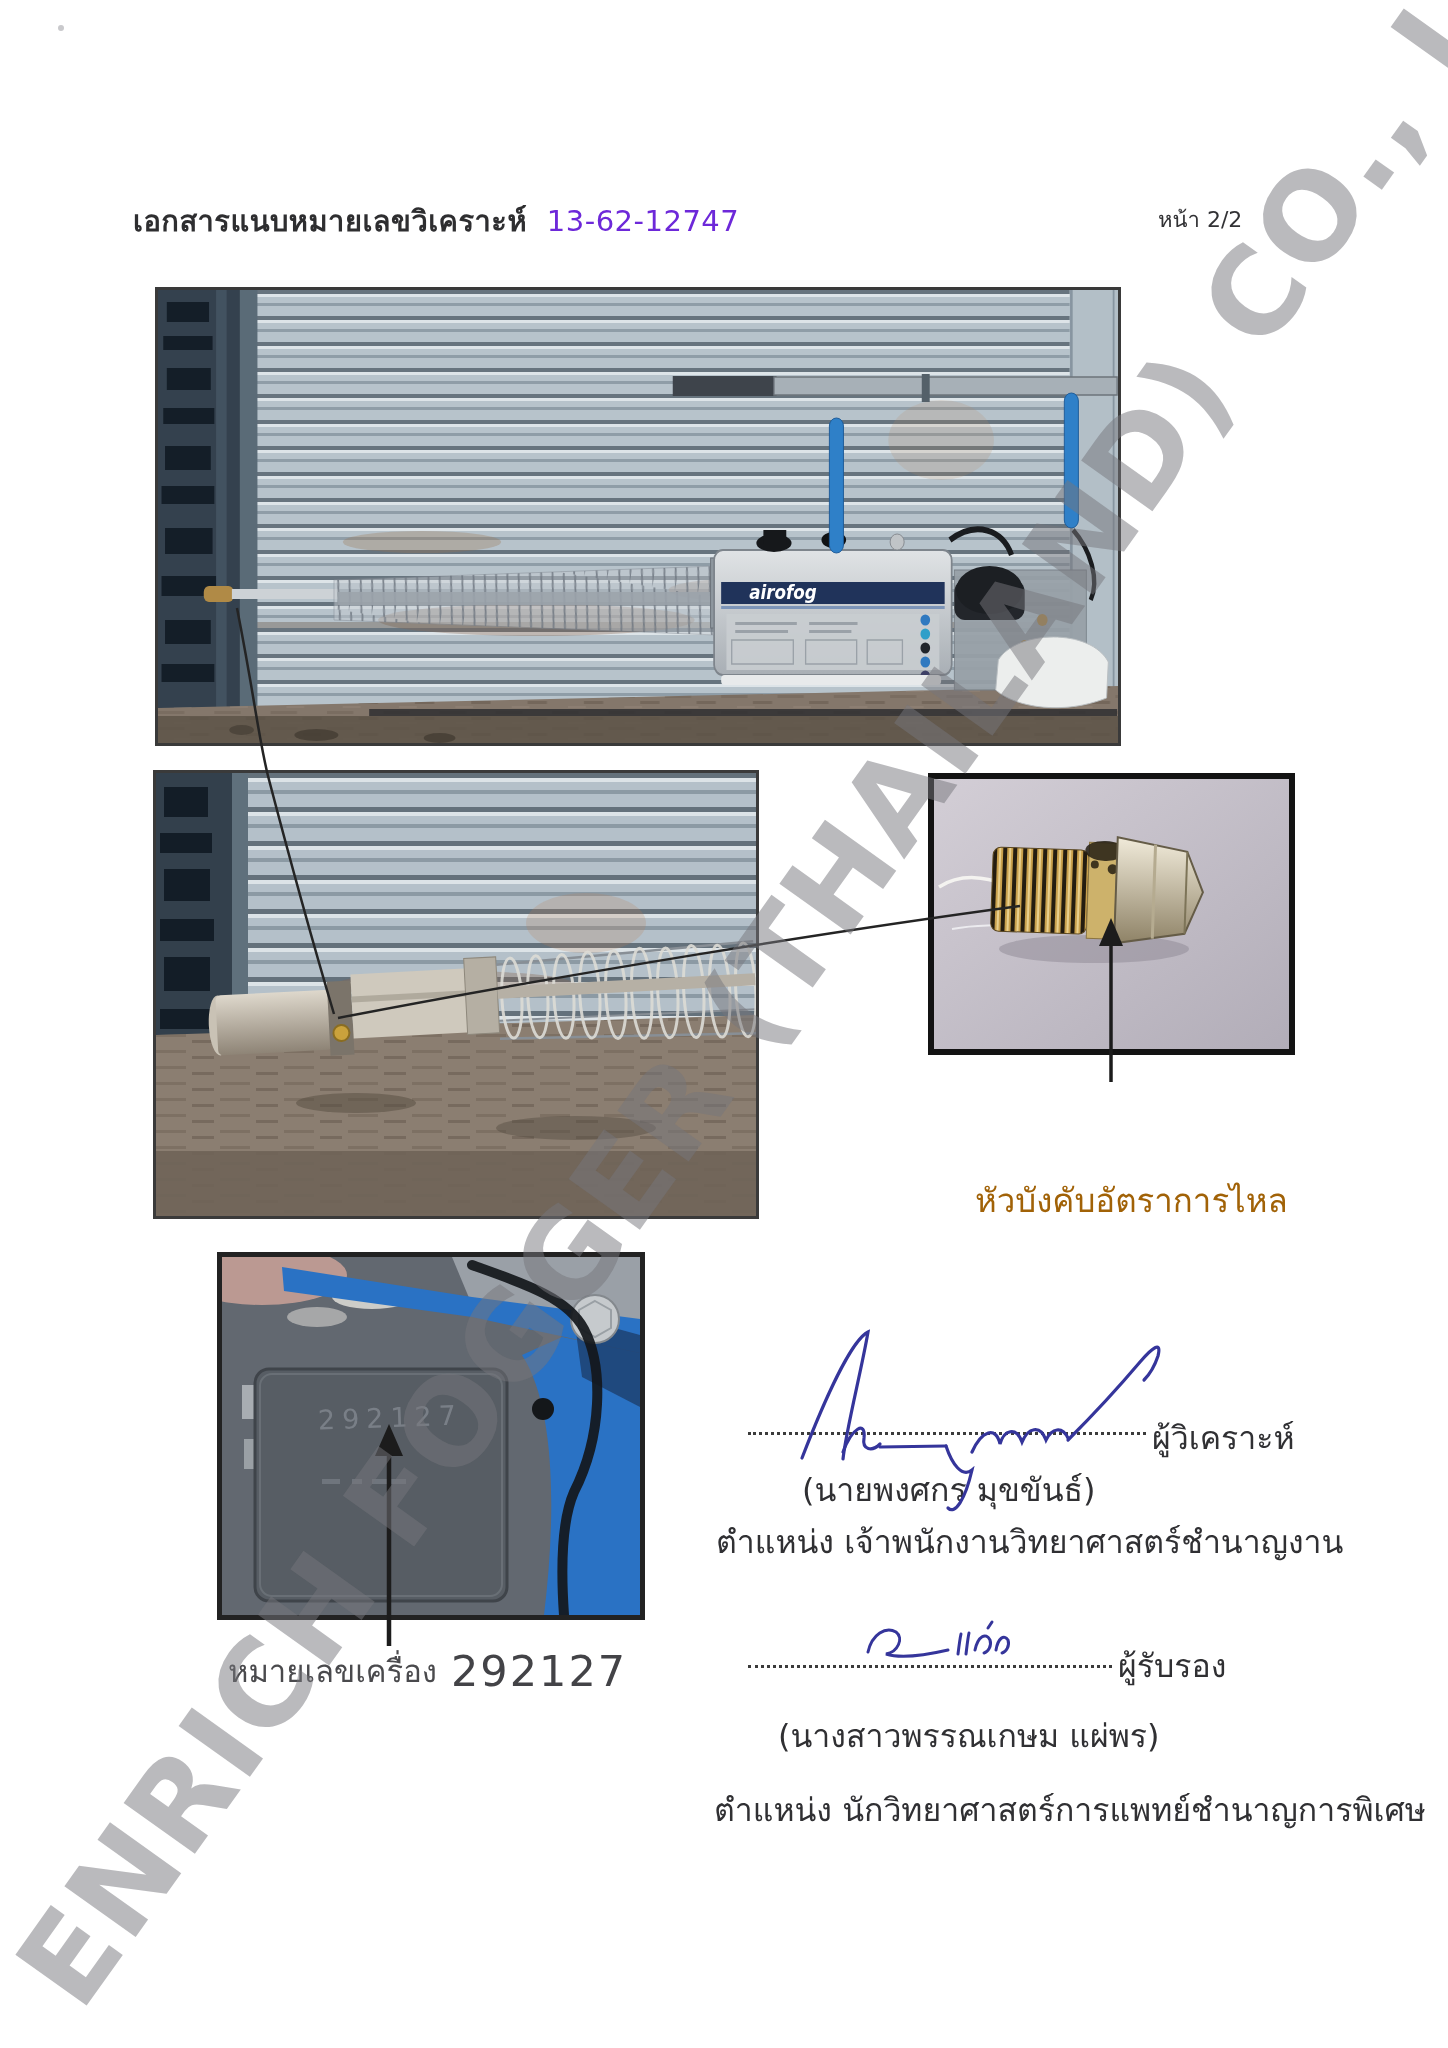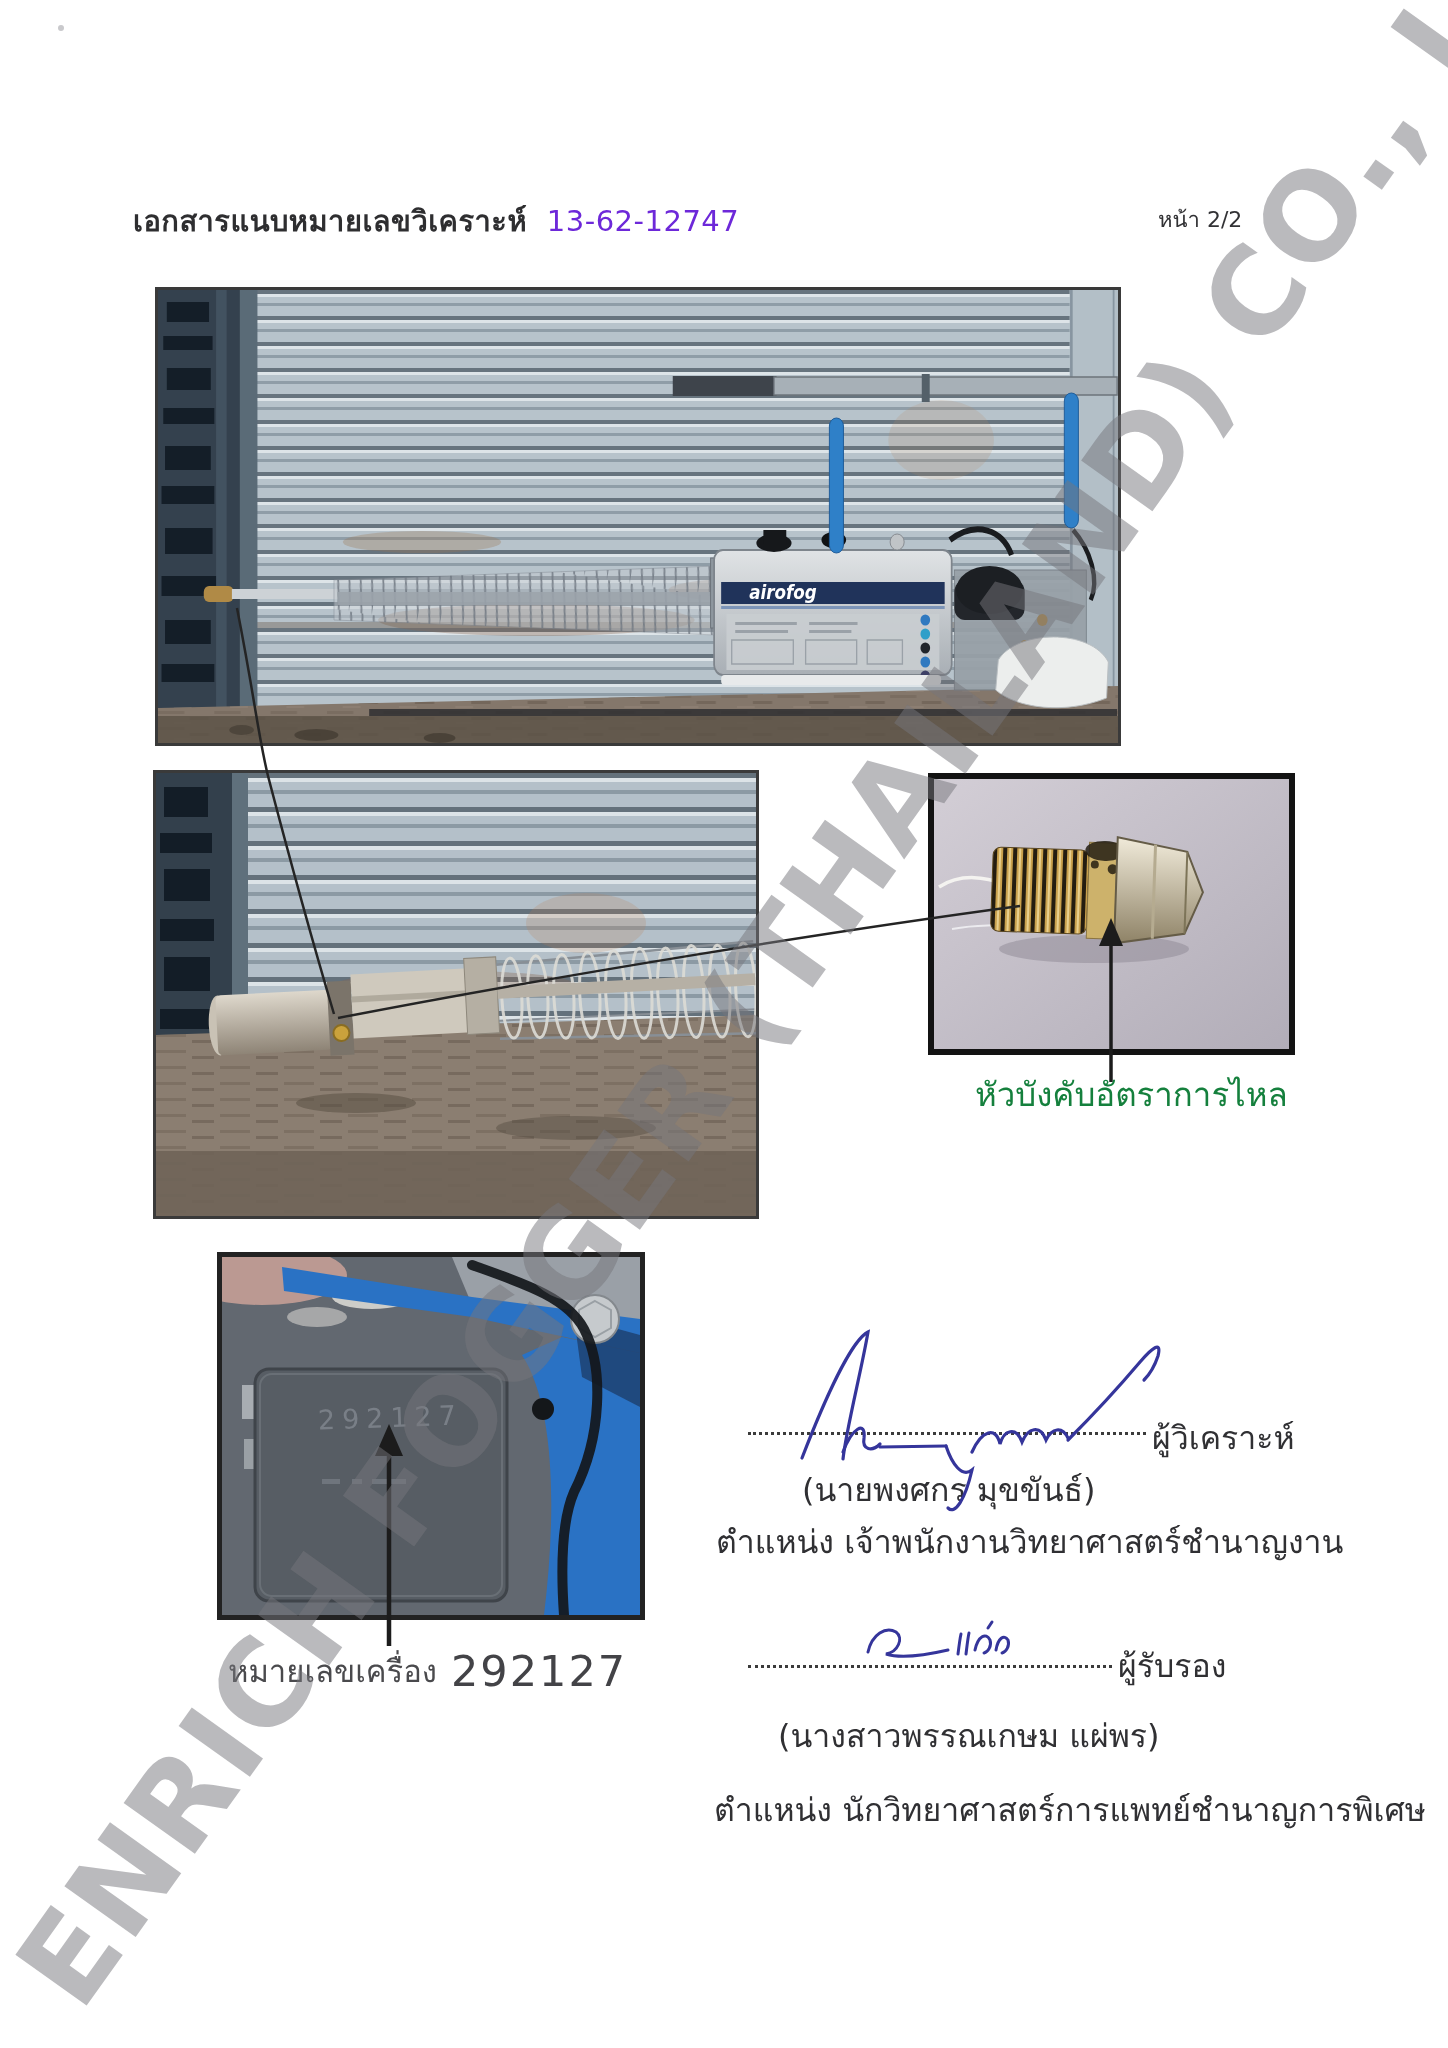--- a/index.html
+++ b/index.html
@@ -14,21 +14,21 @@
   
   .photo{position:absolute;box-sizing:border-box;z-index:1;background:#9aa4ab;}
   .photo svg{display:block;width:100%;height:100%;}
   .photo-main{left:155px;top:287px;width:966px;height:459px;border:3px solid #3a3a3a;}
   .photo-mid{left:153px;top:770px;width:606px;height:449px;border:3px solid #3a3a3a;}
   .photo-inset{left:928px;top:773px;width:367px;height:282px;border:6px solid #131313;}
   .photo-serial{left:217px;top:1252px;width:428px;height:368px;border:5px solid #222;}
   
   .overlay{left:0;top:0;width:1448px;height:2048px;z-index:2;pointer-events:none;}
   
-  .flow-label{left:975px;top:1068px;font-size:33px;color:#15803d;z-index:2;}
+  .flow-label{left:975px;top:1174px;font-size:33px;color:#a16207;z-index:2;}
   .serial-line{left:228px;top:1646px;z-index:2;display:flex;align-items:center;gap:14px;}
   .serial-line .pre{font-size:31px;color:#4a4a4d;}
   .serial-line .no{font-size:43px;color:#434347;letter-spacing:2px;}
   .dotline{border-bottom:3px dotted #3b3b3b;height:0;}
   .sig1-line{left:748px;top:1432px;width:398px;}
   .sig1-role{left:1152px;top:1412px;font-size:31px;color:#333336;}
   .sig2-line{left:748px;top:1665px;width:364px;}
   .sig2-role{left:1118px;top:1640px;font-size:31px;color:#333336;}
   .sig-name{font-size:32px;color:#303033;z-index:2;}
   .sig1-name{left:802px;top:1464px;text-align:right;}

